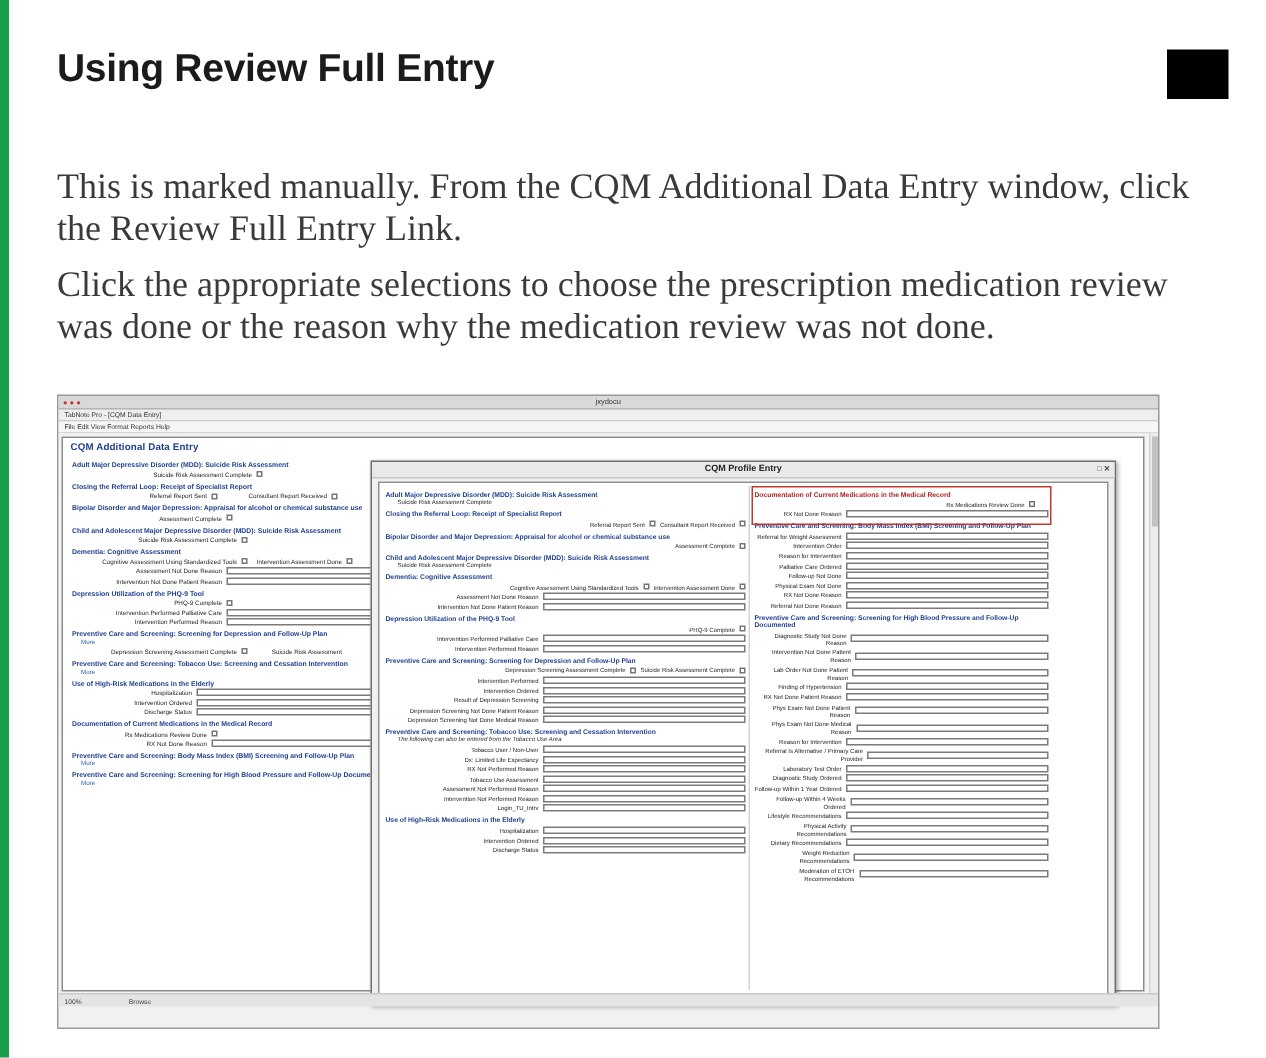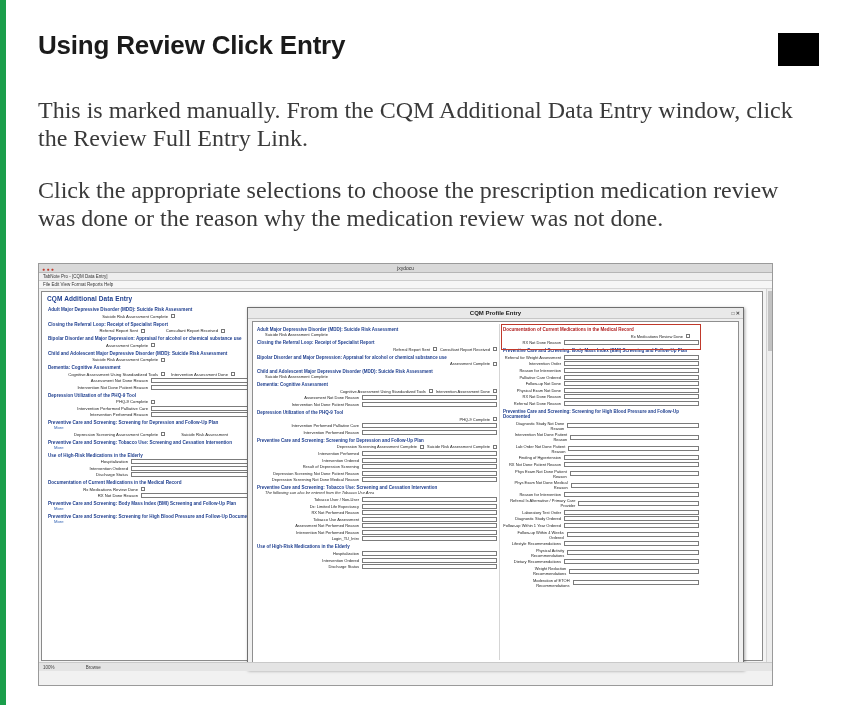--- a/index.html
+++ b/index.html
@@ -23,21 +23,21 @@
   }
   .black-box {
     position:absolute; left:778px; top:33px; width:41px; height:33px;
     background:#000000;
   }
   .body-text {
     position:absolute; left:38px; width:780px;
     font-family:"Liberation Serif", serif;
     font-size:24px; line-height:1.16; color:#3a3a3a;
   }
-  .p1 { top:97px; }
+  .p1 { top:112px; }
   .p2 { top:177px; }
 
   
   .shot {
     position:absolute; left:38px; top:263px; width:735px; height:423px;
     background:#f1f1f1; border:1px solid #9a9a9a;
     font-family:"Liberation Sans", sans-serif;
     overflow:hidden;
   }
   .shot-titlebar {
@@ -115,21 +115,21 @@
     position:absolute; left:248px; top:2px; width:200px; height:26px;
     border:1px solid #c0392b;
   }
   .right-divider { position:absolute; left:246px; top:2px; bottom:2px; width:1px; background:#d5d5d5; }
 </style>
 </head>
 <body>
 
 <div class="left-rail"></div>
 
-<div class="slide-title">Using Review Click Entry</div>
+<div class="slide-title">Using Review Full Entry</div>
 <div class="black-box"></div>
 
 <div class="body-text p1">This is marked manually. From the CQM Additional Data Entry window, click the Review Full Entry Link.</div>
 <div class="body-text p2">Click the appropriate selections to choose the prescription medication review was done or the reason why the medication review was not done.</div>
 
 <div class="shot">
 
   <div class="shot-titlebar">
     <span class="dots">● ● ●</span>
     <span>jxydocu</span>

